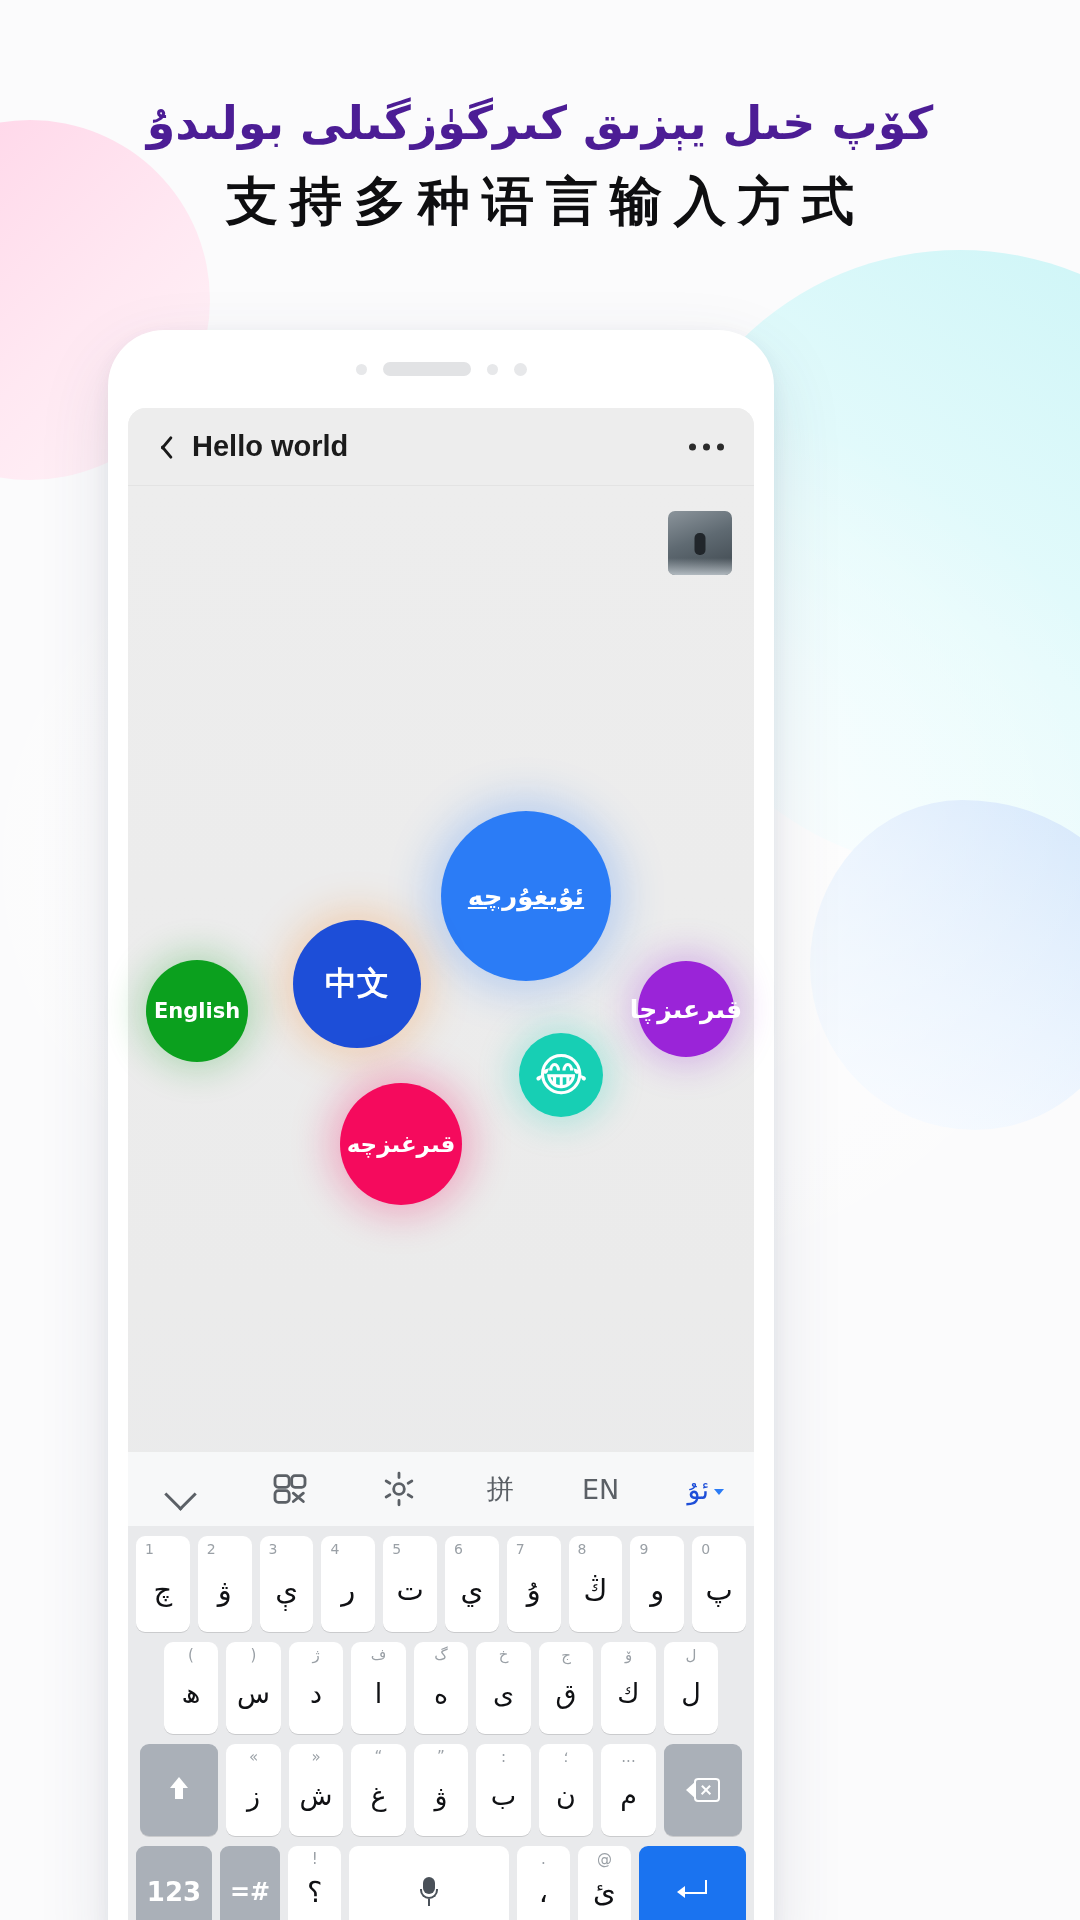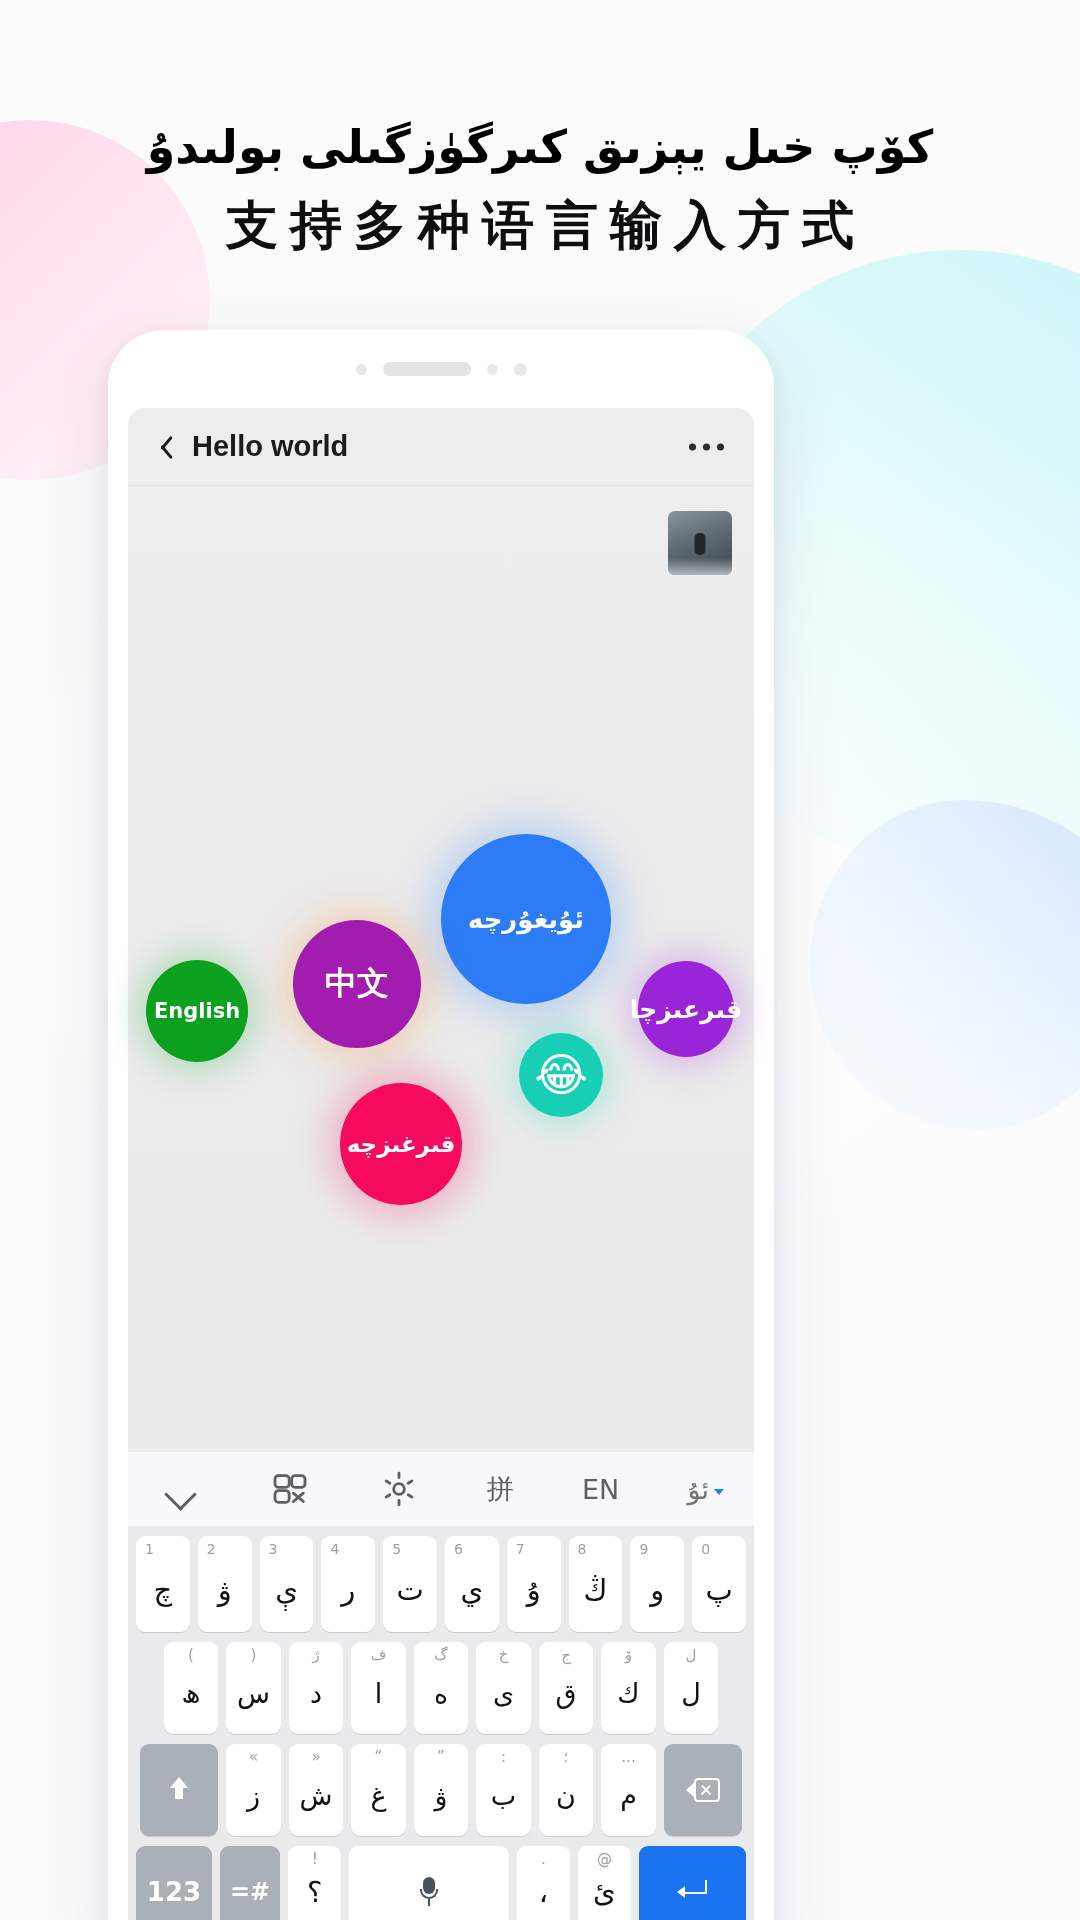--- a/index.html
+++ b/index.html
@@ -34,24 +34,23 @@
   }
 
   
   #headline {
     position:absolute; z-index:3; top:95px; left:0; width:1080px;
     text-align:center;
   }
   .hl-uy {
     font-family:"DejaVu Sans","Liberation Sans",sans-serif;
     direction:rtl; unicode-bidi:bidi-override;
-    font-size:46px; font-weight:700; color:#000000;
+    font-size:46px; font-weight:700; color:#4c1d95;
     letter-spacing:0px; line-height:1.25;
     padding:0 60px;
-    margin-top:24px;
   }
   .hl-zh {
     font-family:"DejaVu Sans","Liberation Sans",sans-serif;
     font-size:52px; font-weight:700; color:#0e0e10;
     letter-spacing:12px; margin-top:14px; padding-left:12px;
   }
 
   
   #phone {
     position:absolute; z-index:4;
@@ -136,23 +135,23 @@
 
   
   .lang-bubble {
     position:absolute; border-radius:50%;
     display:flex; align-items:center; justify-content:center;
     color:#fff; font-weight:700; z-index:8;
     font-family:"DejaVu Sans","Liberation Sans",sans-serif;
   }
   .lang-bubble.rtl { direction:rtl; }
 
-  #bubble-uyghur  { left:441px; top:834px;  width:170px; height:170px; background:#2b7cf6; font-size:26px;
-                    box-shadow:0 0 42px 12px rgba(43,124,246,0.26); }
-  #bubble-chinese { left:293px; top:920px;  width:128px; height:128px; background:#a21caf; font-size:32px;
+  #bubble-uyghur  { left:441px; top:811px;  width:170px; height:170px; background:#2b7cf6; font-size:26px;
+                    box-shadow:0 0 42px 12px rgba(43,124,246,0.26);text-decoration:underline; }
+  #bubble-chinese { left:293px; top:920px;  width:128px; height:128px; background:#1d4ed8; font-size:32px;
                     box-shadow:0 0 38px 10px rgba(247,127,27,0.26); }
   #bubble-english { left:146px; top:960px;  width:102px; height:102px; background:#0ba01e; font-size:21px;
                     box-shadow:0 0 34px 9px rgba(11,160,30,0.24); }
   #bubble-kyrgyz  { left:638px; top:961px;  width:96px;  height:96px;  background:#9a24d8; font-size:25px;
                     box-shadow:0 0 34px 9px rgba(154,36,216,0.26); }
   #bubble-emoji   { left:519px; top:1033px; width:84px;  height:84px;  background:#17cfb4; font-size:46px;
                     box-shadow:0 0 32px 9px rgba(23,207,180,0.26); }
   #bubble-kazakh  { left:340px; top:1083px; width:122px; height:122px; background:#f50a5d; font-size:23px;
                     box-shadow:0 0 38px 11px rgba(245,10,93,0.28); }
 
@@ -172,21 +171,21 @@
   #tool-collapse::before {
     content:""; position:absolute; left:11px; top:16px;
     width:20px; height:20px; border-right:3px solid #5b6066; border-bottom:3px solid #5b6066;
     transform:rotate(45deg);
   }
   .tool-icon-svg { display:block; }
   #tool-lang-pinyin, #tool-lang-en, #tool-lang-uy {
     font-size:27px; color:#5b6066; font-weight:500;
     font-family:"DejaVu Sans","Liberation Sans",sans-serif;
   }
-  #tool-lang-uy { color:#737373; display:flex; align-items:center; gap:5px; }
+  #tool-lang-uy { color:#1d4ed8; display:flex; align-items:center; gap:5px; }
   #tool-lang-uy .caret {
     width:0;height:0;border-left:5px solid transparent;border-right:5px solid transparent;
     border-top:6px solid #2b7cf6; margin-top:6px;
   }
 
   .kb-row { display:flex; justify-content:center; gap:8px; padding:0 8px; margin-top:10px; }
   .key {
     background:#ffffff; border-radius:9px;
     box-shadow:0 1px 0 rgba(0,0,0,0.13);
     display:flex; align-items:center; justify-content:center;

